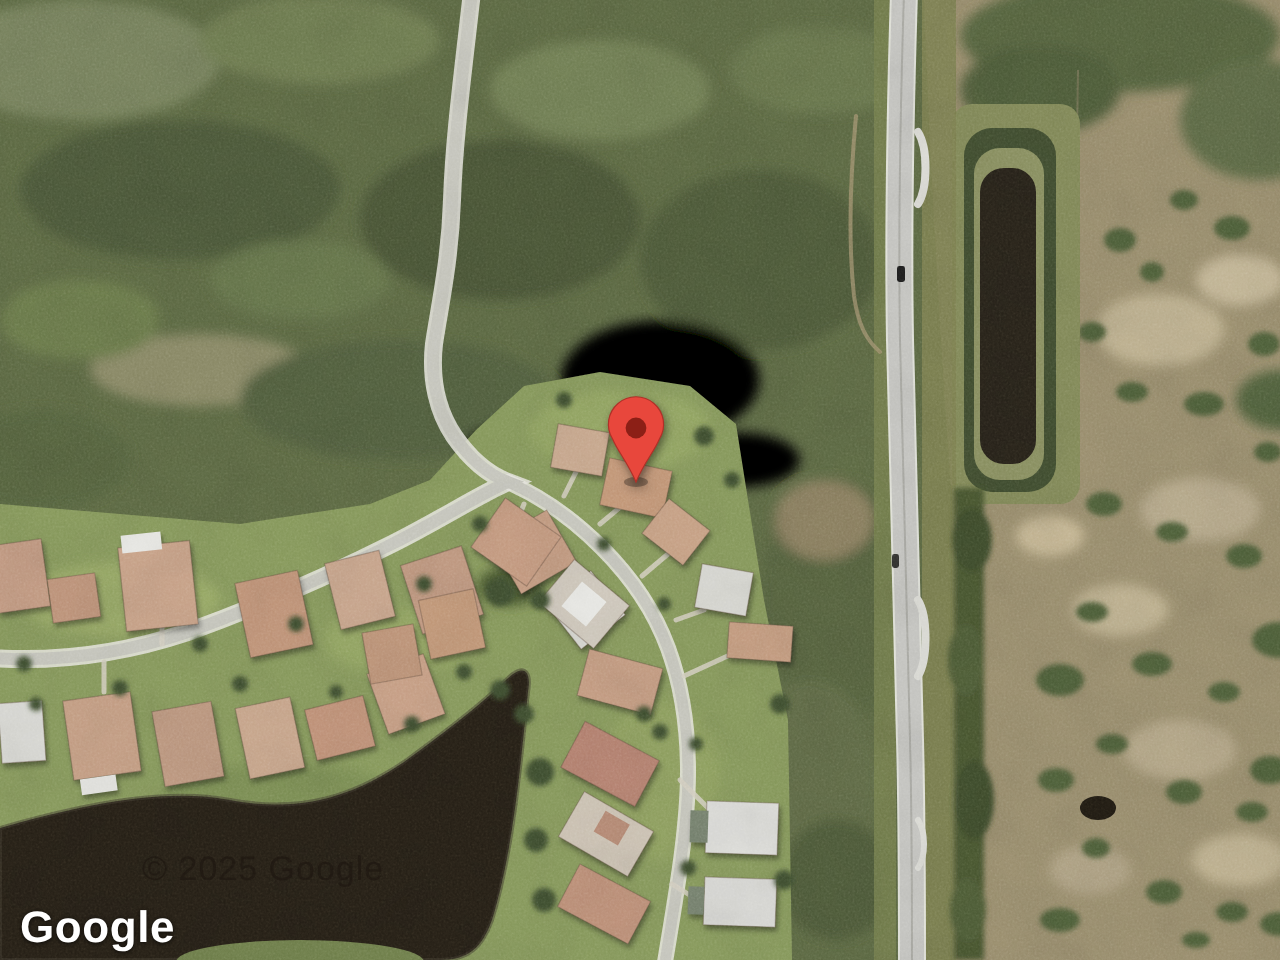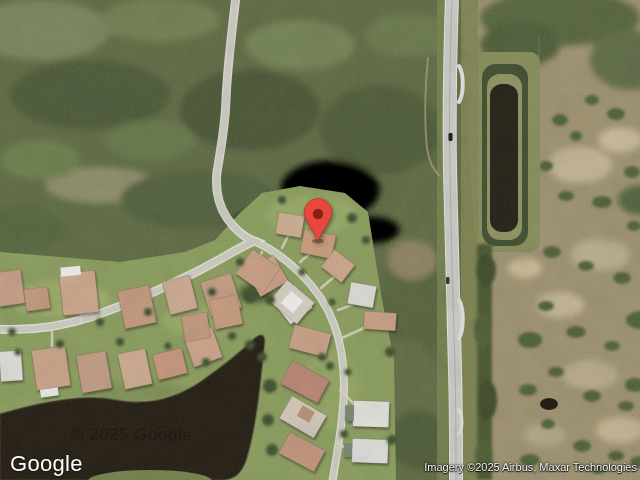--- a/index.html
+++ b/index.html
@@ -1,21 +1,21 @@
 <!DOCTYPE html>
 <html><head>
 <meta charset="utf-8">
 <style>
   html,body{margin:0;padding:0;background:#000;}
   .stage{position:relative;width:640px;height:480px;overflow:hidden;
          font-family:"Liberation Sans",sans-serif;background:#5c6942;}
   .stage svg{position:absolute;left:0;top:0;display:block;}
   .watermark{position:absolute;left:71px;top:425px;font-size:17px;letter-spacing:.5px;
              color:rgba(28,20,14,.55);user-select:none;white-space:nowrap;}
-  .logo{position:absolute;left:10px;top:451px;font-size:22px;font-weight:normal;color:#fff;
+  .logo{position:absolute;left:10px;top:451px;font-size:22px;font-weight:bold;color:#fff;
         letter-spacing:.3px;text-shadow:0 0 2px rgba(0,0,0,.45),0 1px 2px rgba(0,0,0,.35);
         white-space:nowrap;cursor:pointer;}
   .attrib{position:absolute;right:3px;top:461px;font-size:11px;color:#f4f4f4;white-space:nowrap;
           text-shadow:0 0 2px rgba(0,0,0,.95),0 0 3px rgba(0,0,0,.8),0 1px 1px rgba(0,0,0,.9);}
   .houses{filter:drop-shadow(1.5px 2px 1.2px rgba(0,0,0,.38));}
   .grain{mix-blend-mode:soft-light;opacity:.5;}
   .blotch{mix-blend-mode:multiply;opacity:.16;}
   .pin{filter:drop-shadow(1px 2px 2px rgba(0,0,0,.45));cursor:pointer;}
 </style>
 </head>
@@ -328,14 +328,13 @@
 
   <g class="pin">
     <ellipse cx="318" cy="241" rx="6" ry="2.5" fill="rgba(0,0,0,.3)"></ellipse>
     <path d="M318,241 C313.5,230.5 309,226 306.3,219.5 A13.8,13.8 0 1 1 329.7,219.5 C327,226 322.5,230.5 318,241 Z" stroke="#b03028" stroke-width=".6" fill="#e8473c"></path>
     <circle cx="318" cy="214" r="5.2" fill="#8c1f16"></circle>
   </g>
 </svg>
 
 <div class="watermark">© 2025 Google</div>
 <div class="logo">Google</div>
-<div class="attrib">Imagery ©2025 Airbus, Maxar Technologies</div>
 </div>
 
 </body></html>

